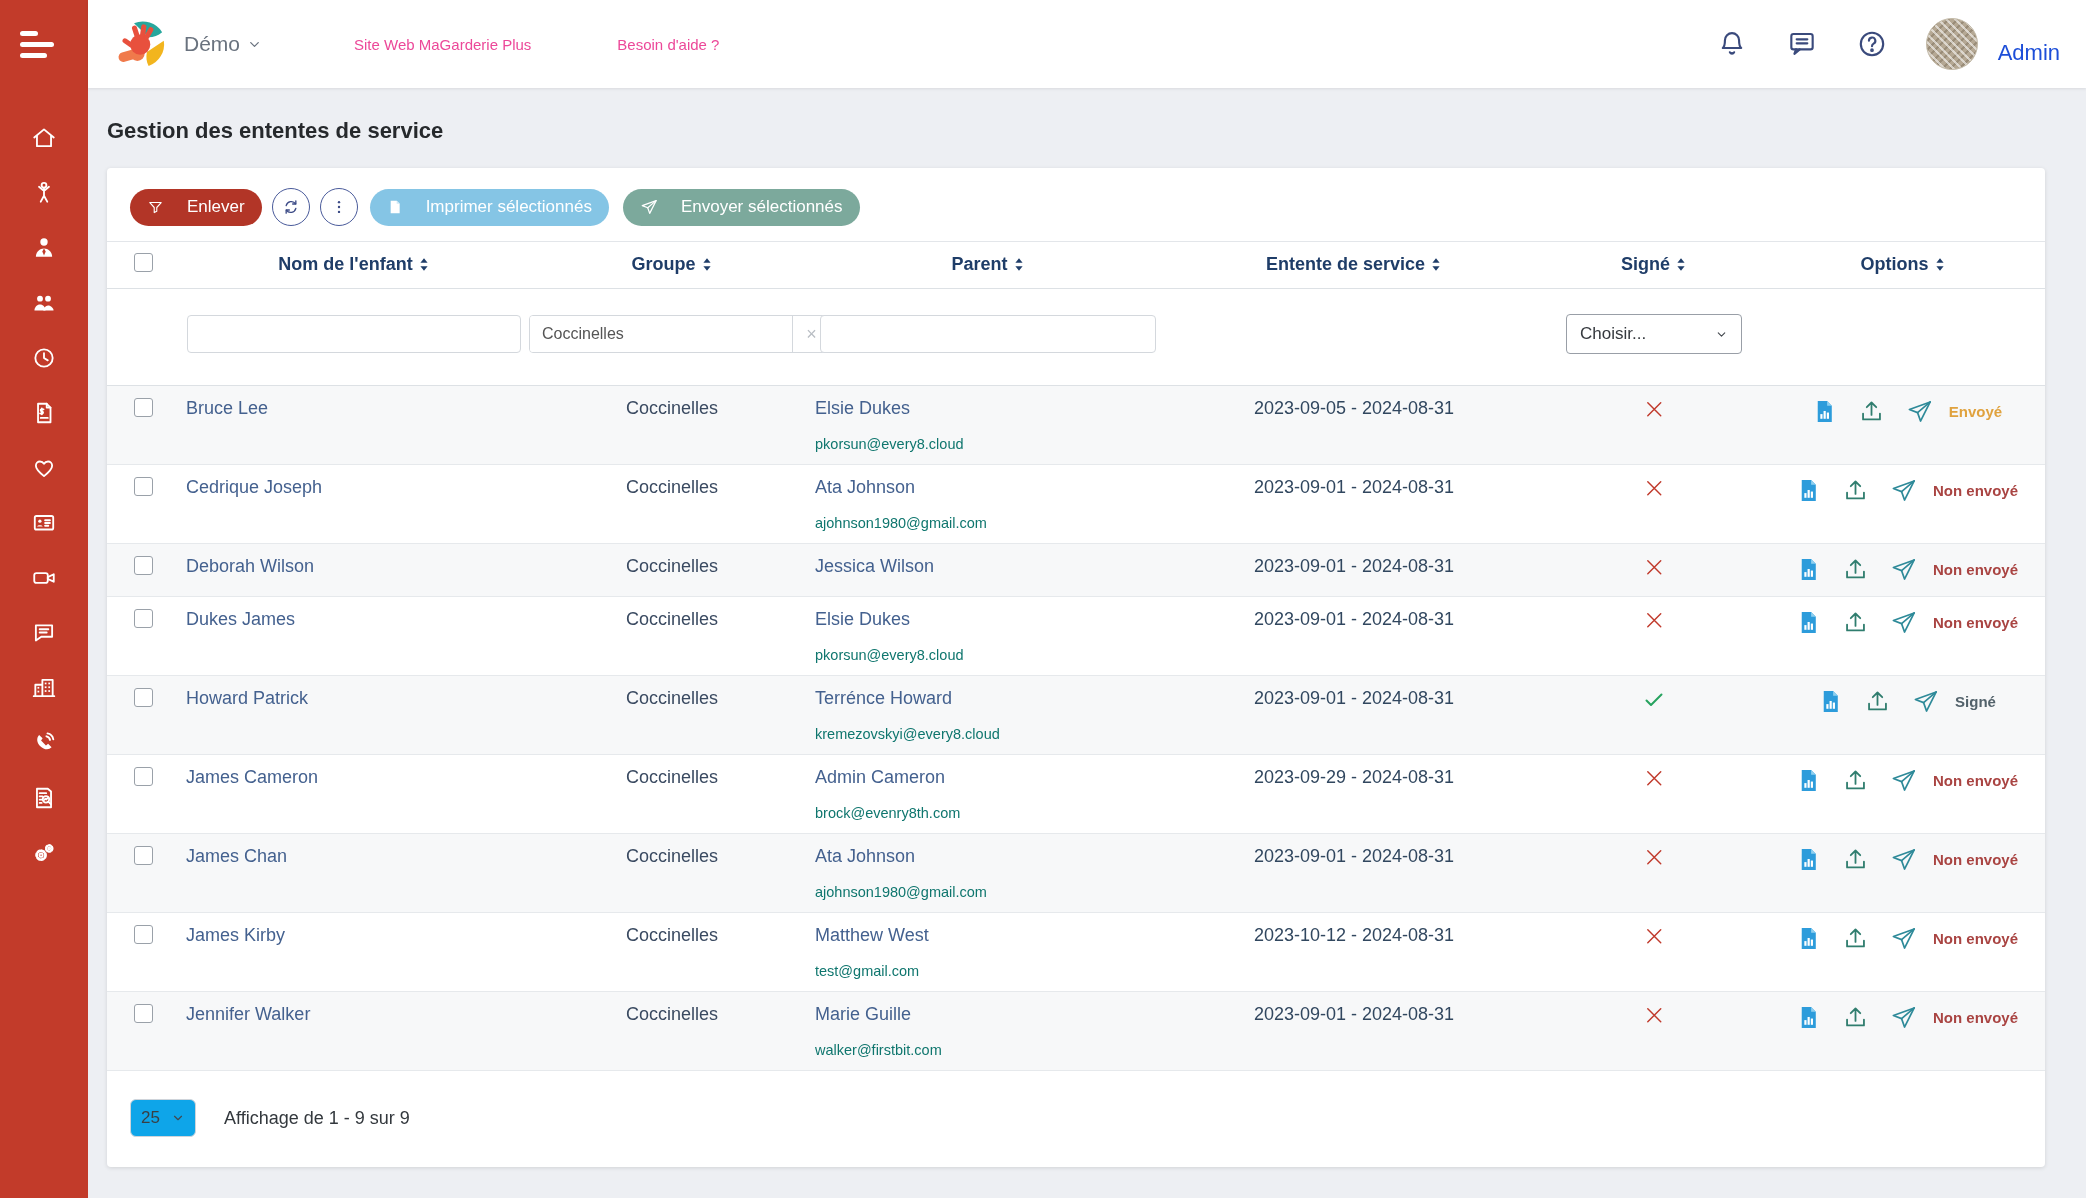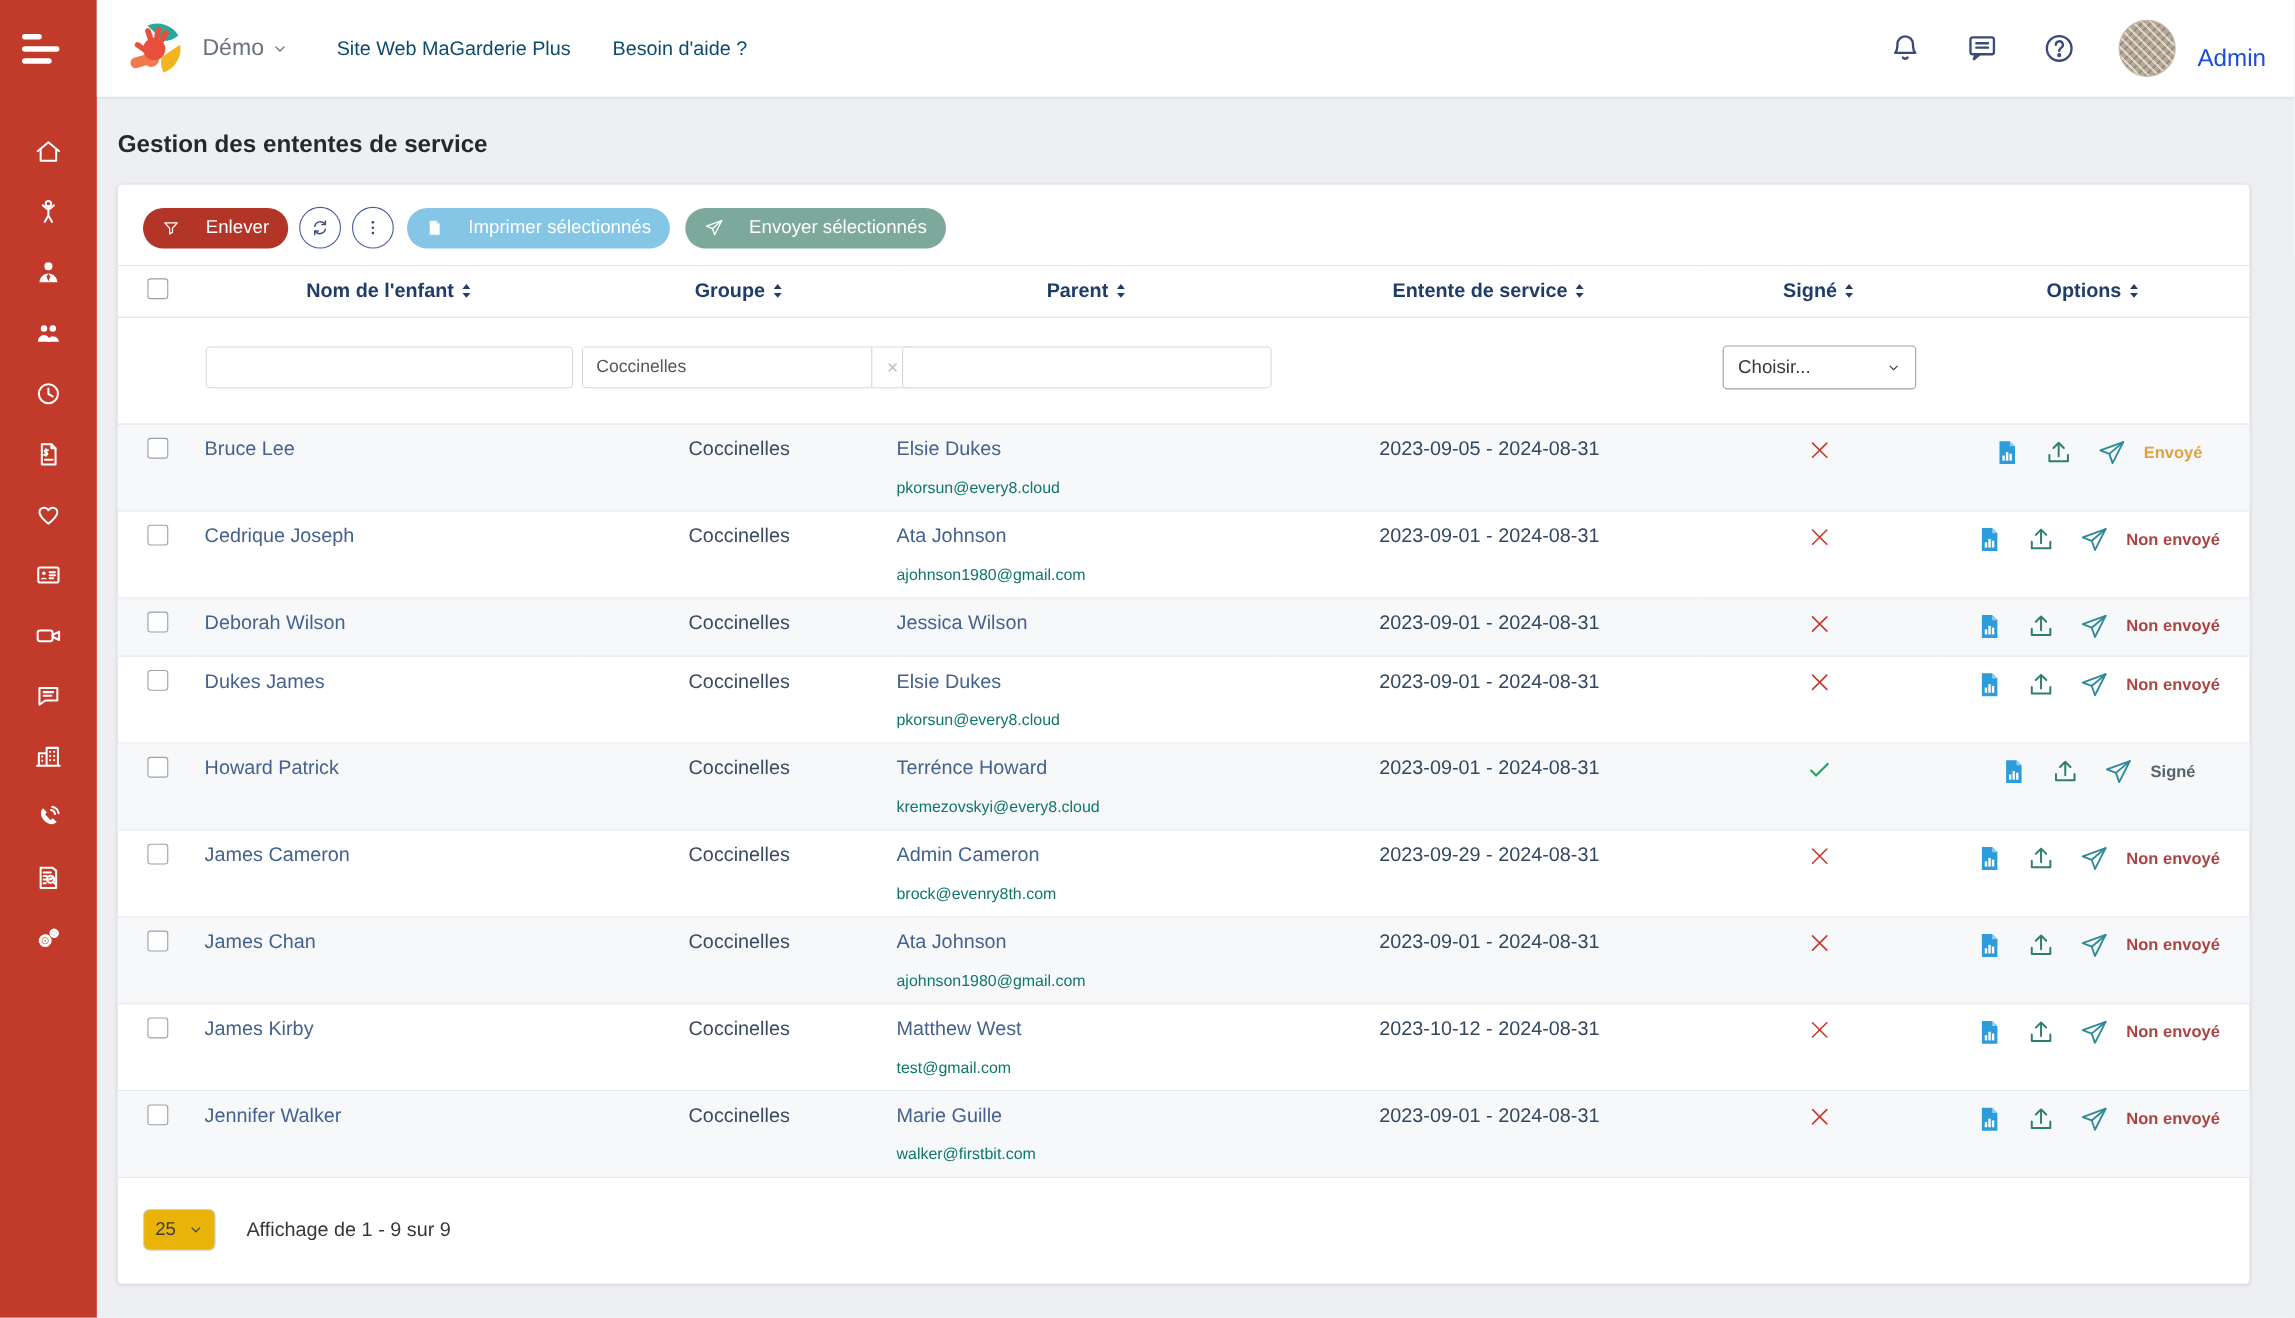--- a/index.html
+++ b/index.html
@@ -19,21 +19,21 @@
   .side-item{height:55px;display:flex;align-items:center;justify-content:center;cursor:pointer;}
   .side-item svg{stroke:#ffffff;fill:none;stroke-width:1.7;stroke-linecap:round;stroke-linejoin:round;}
 
   
   .main{flex:1;display:flex;flex-direction:column;min-width:0;}
   .topbar{height:88px;background:#fff;display:flex;align-items:center;
           padding:0 26px 0 28px;box-shadow:0 1px 3px rgba(0,0,0,.09);position:relative;z-index:3;}
   .brand{display:flex;align-items:center;gap:14px;}
   .brand-switch{display:flex;align-items:center;gap:7px;font-size:21px;color:#69727e;cursor:pointer;}
   .top-links{display:flex;align-items:center;gap:38px;margin-left:44px;}
-  .top-link{font-size:18px;color:#0c4a6e;text-decoration:none;cursor:pointer;}
+  .top-link{font-size:15px;color:#ec4899;text-decoration:none;cursor:pointer;margin-left:48px;}
   .top-right{margin-left:auto;display:flex;align-items:center;gap:38px;}
   .top-icon{cursor:pointer;display:flex;}
   .top-icon svg{stroke:#3a4a7c;fill:none;stroke-width:1.6;stroke-linecap:round;stroke-linejoin:round;}
   .avatar{width:50px;height:50px;border-radius:50%;border:1px solid #c4bba9;cursor:pointer;
           background-color:#b5a894;
           background-image:repeating-linear-gradient(45deg,rgba(255,255,255,.55) 0 2px,transparent 2px 6px),
                            repeating-linear-gradient(-45deg,rgba(110,96,76,.38) 0 2px,transparent 2px 6px);}
   .admin-label{font-size:22px;color:#1d4ed8;margin-left:-18px;margin-top:17px;}
 
   
@@ -92,21 +92,21 @@
   .opt{display:inline-flex;margin:0 8px;cursor:pointer;vertical-align:middle;}
   .opt svg{stroke-linecap:round;stroke-linejoin:round;}
   .status{font-size:15px;margin-left:3px;vertical-align:middle;font-weight:bold;}
   .st-sent{color:#e0a23e;}
   .st-not_sent{color:#a94442;}
   .st-signed{color:#53626b;}
 
   
   .pagination{display:flex;align-items:center;gap:28px;padding:28px 0 0 23px;}
   .pagesize{width:66px;height:38px;box-sizing:border-box;border:1px solid #cfd4da;border-radius:6px;
-            display:inline-flex;align-items:center;justify-content:center;gap:11px;font-size:17px;color:#3a3f44;cursor:pointer;background:#eab308;}
+            display:inline-flex;align-items:center;justify-content:center;gap:11px;font-size:17px;color:#3a3f44;cursor:pointer;background:#0ea5e9;}
   .pagesize svg{stroke:#43484e;fill:none;stroke-width:2;stroke-linecap:round;stroke-linejoin:round;}
   .summary{font-size:18px;color:#33383d;}
 </style>
 </head>
 <body>
 
 <div class="app">
 
   <aside class="sidebar">
     <div class="hamburger">

